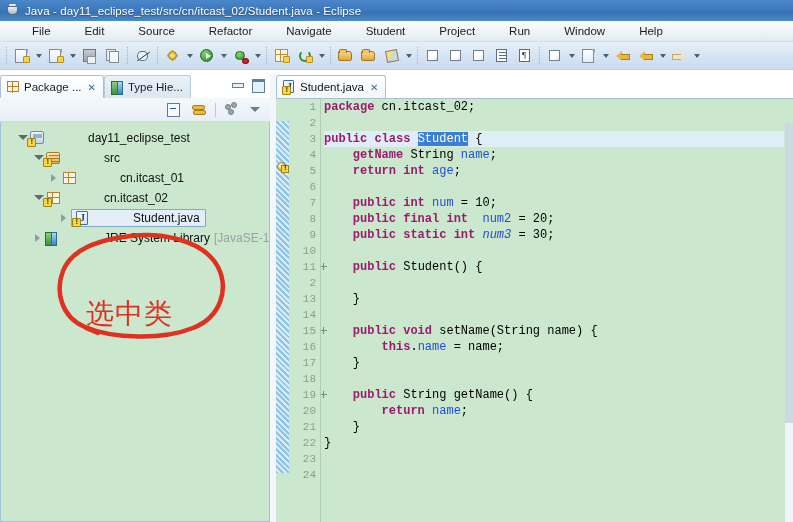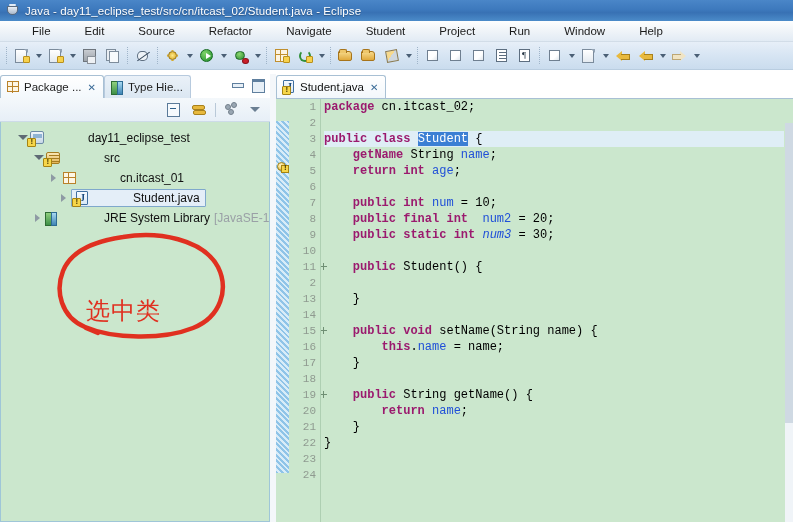--- a/index.html
+++ b/index.html
@@ -405,21 +405,21 @@
 
   .sel-box {
     border: 1px solid #7fa8cc; background: #e4eef8;
     padding: 0 5px 0 2px; border-radius: 1px;
     display: flex; align-items: center; height: 18px;
   }
 
   
   .annot-text {
     position: absolute; left: 137px; top: 272px;
-    color: #e03020; font-size: 24px;
+    color: #e03020; font-size: 28px;
     font-family: "DejaVu Sans", sans-serif;
     letter-spacing: 1px; white-space: nowrap;
   }
   .annot-circle {
     position: absolute; left: 52px; top: 155px;
     width: 180px; height: 115px; pointer-events: none;
   }
 
   
   .sash {
@@ -743,20 +743,28 @@
       </div>
 
       <div class="trow" style="padding-left:46px">
         <span class="twist closed"></span>
         <span class="tico">
             <span class="ic-pkg"></span>
           </span>
         <span class="tlabel">cn.itcast_01</span>
       </div>
 
+      <div class="trow" style="padding-left:30px">
+        <span class="twist open"></span>
+        <span class="tico">
+            <span class="ic-pkg"></span>
+            <span class="warn-badge"></span>
+          </span>
+        <span class="tlabel">cn.itcast_02</span>
+      </div>
 
       <div class="trow" style="padding-left:56px">
         <span class="twist closed"></span>
         <span class="sel-box">
           <span class="tico">
               <span class="ic-java"></span>
               <span class="warn-badge"></span>
             </span>
           <span class="tlabel">Student.java</span>
         </span>

